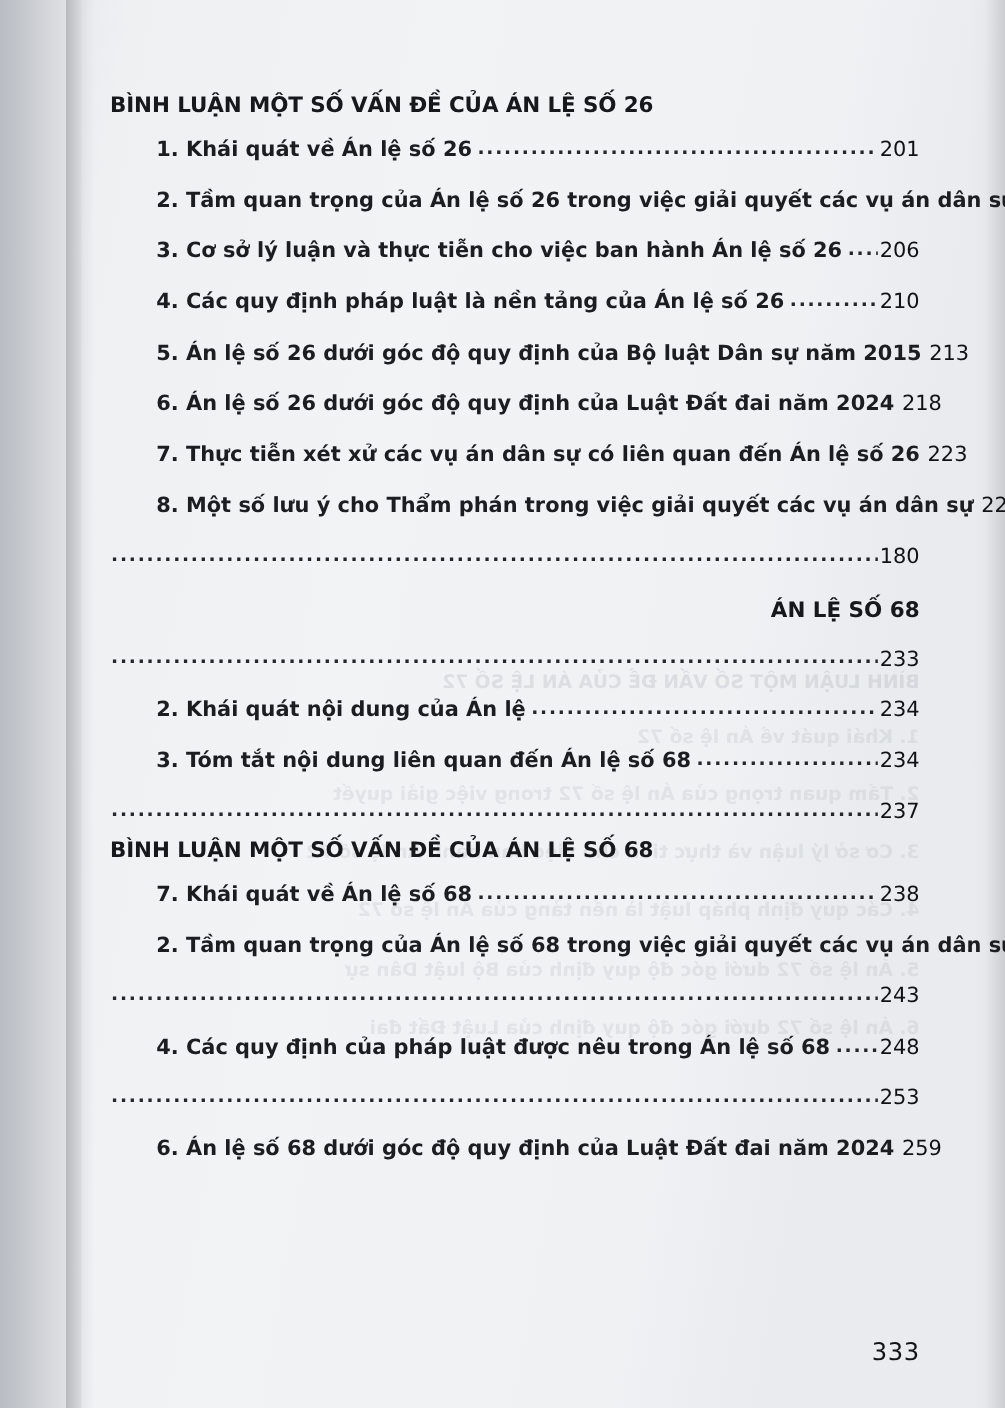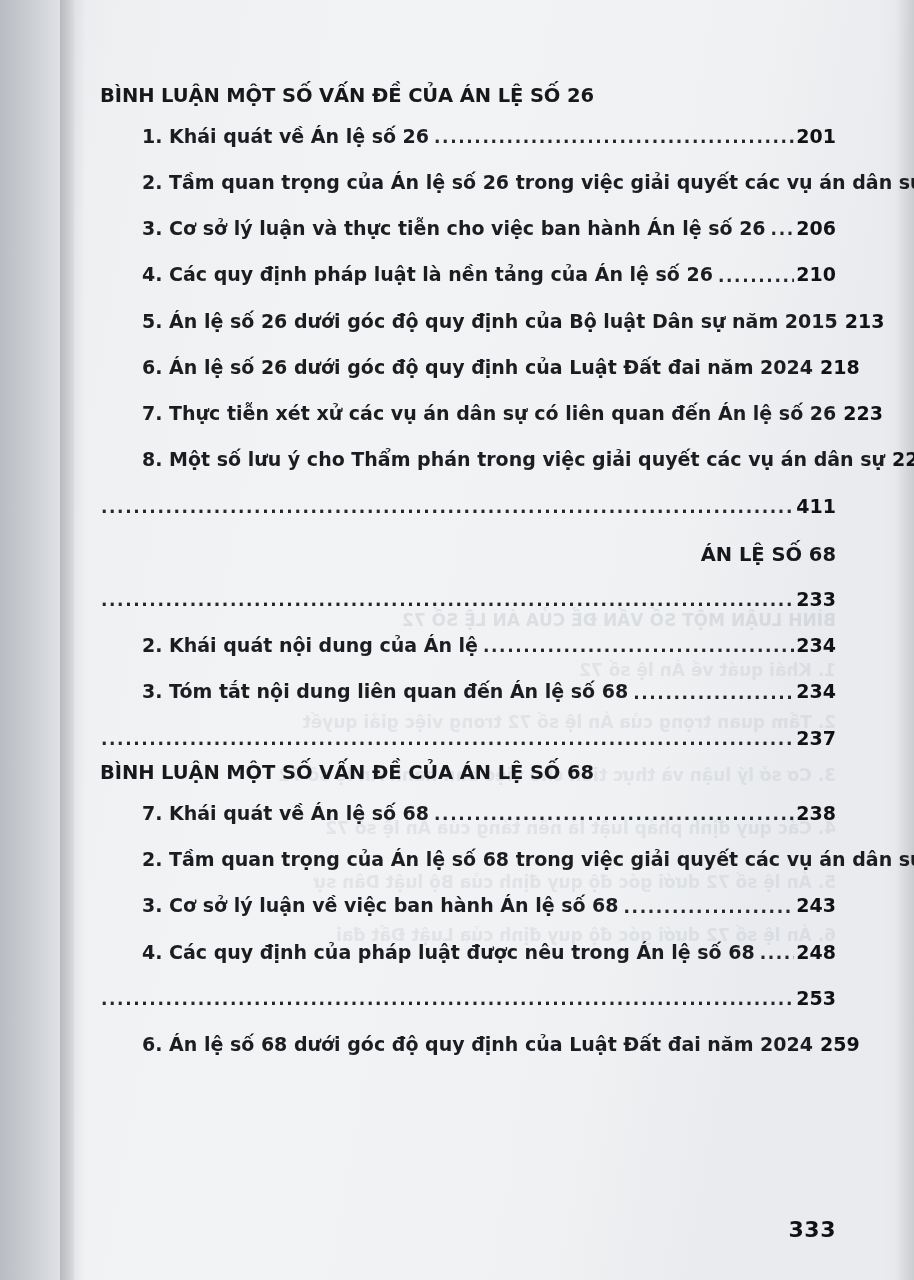--- a/index.html
+++ b/index.html
@@ -72,21 +72,21 @@
   }
   .center-heading {
     font-size: 19.5px;
     font-weight: 700;
     color: #16181b;
     text-align: right;
     margin: 14px 0 10px 0;
   }
   .toc-row {
     display: flex;
-    align-items: flex-end;
+    align-items: flex-start;
     font-size: 19px;
     font-weight: 600;
     color: #1b1d20;
     line-height: 1.12;
     padding: 12.5px 0 12.5px 0;
     white-space: nowrap;
   }
   .toc-row .label {
     padding-left: 46px;
   }
@@ -94,31 +94,31 @@
     flex: 1 1 auto;
     overflow: hidden;
     white-space: nowrap;
     margin: 0 1px 0 5px;
     color: #23262a;
     letter-spacing: 1.6px;
     font-weight: 700;
     font-size: 17px;
   }
   .toc-row .page-num {
-    font-weight: 700;
+    font-weight: 400;
     color: #101214;
     font-size: 19px;
     padding-left: 1px;
   }
   .folio {
     position: absolute;
     right: 78px;
     bottom: 38px;
     font-size: 22px;
-    font-weight: 700;
+    font-weight: 400;
     color: #101214;
     letter-spacing: 0.5px;
   }
 </style>
 </head>
 <body>
 
 <div class="page">
   <div class="spine"></div>
   <div class="spine-shadow"></div>
@@ -170,21 +170,21 @@
         <span class="dots">........................................................................................................................................................................................................</span>
         <span class="page-num">223</span>
       </div>
       <div class="toc-row">
         <span class="label">8. Một số lưu ý cho Thẩm phán trong việc giải quyết các vụ án dân sự</span>
         <span class="dots">........................................................................................................................................................................................................</span>
         <span class="page-num">227</span>
       </div>
       <div class="toc-row">
         <span class="dots">........................................................................................................................................................................................................</span>
-        <span class="page-num">411</span>
+        <span class="page-num">180</span>
       </div>
       <div class="center-heading">ÁN LỆ SỐ 68</div>
       <div class="toc-row">
         <span class="dots">........................................................................................................................................................................................................</span>
         <span class="page-num">233</span>
       </div>
       <div class="toc-row">
         <span class="label">2. Khái quát nội dung của Án lệ</span>
         <span class="dots">........................................................................................................................................................................................................</span>
         <span class="page-num">234</span>
@@ -202,21 +202,20 @@
       <div class="toc-row">
         <span class="label">7. Khái quát về Án lệ số 68</span>
         <span class="dots">........................................................................................................................................................................................................</span>
         <span class="page-num">238</span>
       </div>
       <div class="toc-row">
         <span class="label">2. Tầm quan trọng của Án lệ số 68 trong việc giải quyết các vụ án dân sự</span>
         <span class="dots">........................................................................................................................................................................................................</span>
       </div>
       <div class="toc-row">
-        <span class="label">3. Cơ sở lý luận về việc ban hành Án lệ số 68</span>
         <span class="dots">........................................................................................................................................................................................................</span>
         <span class="page-num">243</span>
       </div>
       <div class="toc-row">
         <span class="label">4. Các quy định của pháp luật được nêu trong Án lệ số 68</span>
         <span class="dots">........................................................................................................................................................................................................</span>
         <span class="page-num">248</span>
       </div>
       <div class="toc-row">
         <span class="dots">........................................................................................................................................................................................................</span>

